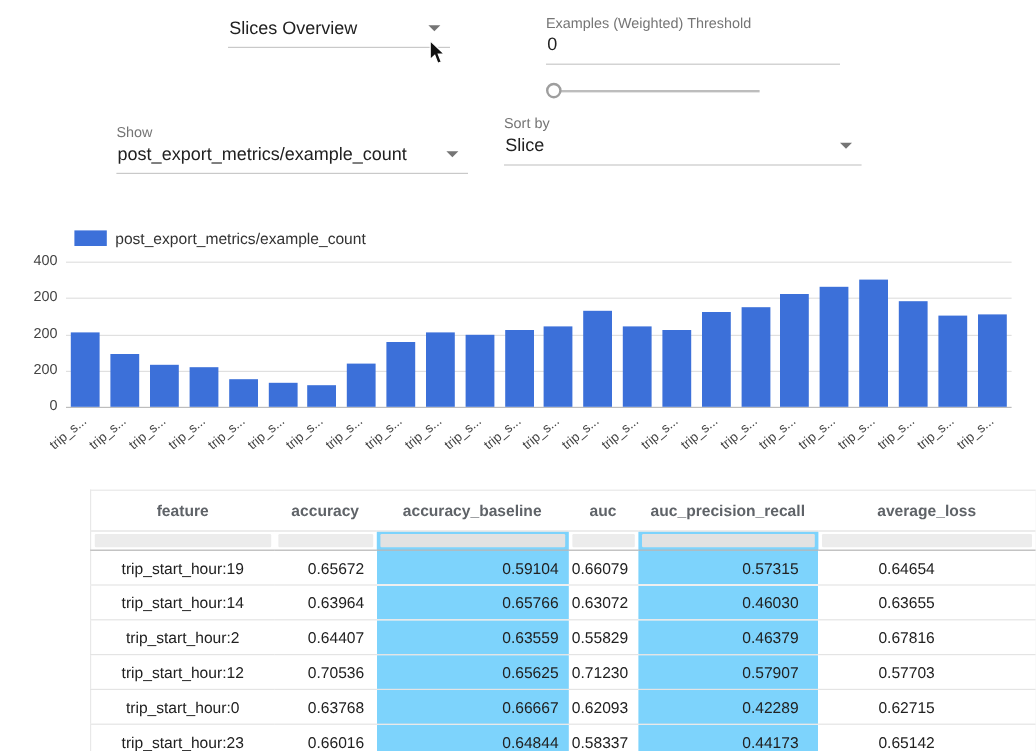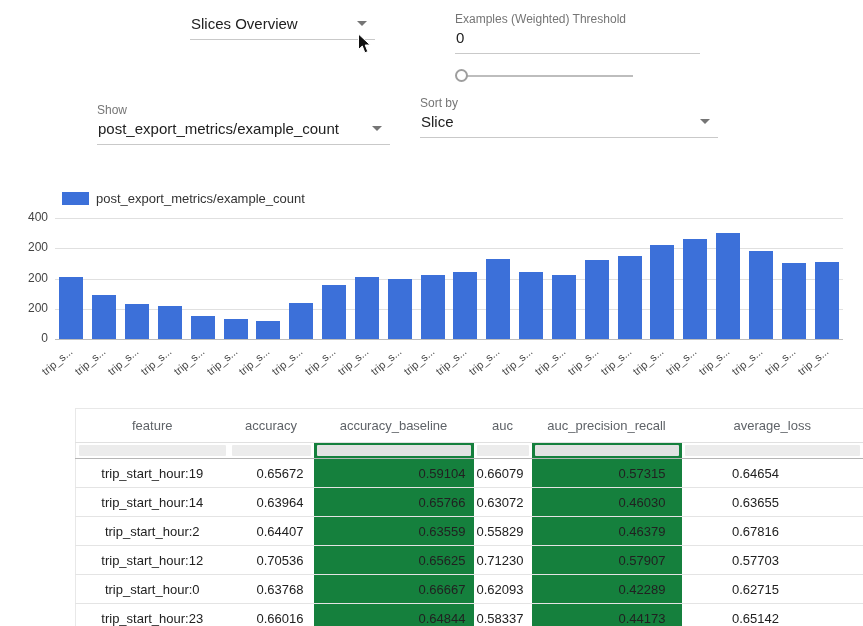--- a/index.html
+++ b/index.html
@@ -39,25 +39,25 @@
   .gridline.baseline{background:#bdbdbd}
   .bar{position:absolute;bottom:0;width:24px}
   #xlabels{left:55px;top:343px;width:788px;height:55px}
   .xtick{position:absolute;top:2px;width:62px;text-align:right;font-size:11px;color:#444;
     white-space:nowrap;transform:rotate(-40deg);transform-origin:100% 0}
 
   
   #table-wrap{left:75px;top:408px;width:788px}
   table{border-collapse:collapse;table-layout:fixed;width:788px;font-size:13px;color:#212121;
     border:1px solid #e8e8e8;background:#fff}
-  th{font-weight:normal;color:#5f6368;height:34px;text-align:center;font-size:13px;
+  th{font-weight:bold;color:#5f6368;height:34px;text-align:center;font-size:13px;
     border-bottom:1px solid #e0e0e0;overflow:hidden;white-space:nowrap}
   td.filter{height:15px;padding:2px 3px;border-bottom:1px solid #b5b5b5}
   .filter-box{height:11px;background:#ececec;border-radius:1px}
-  .col-shaded{background:#15803d}
+  .col-shaded{background:#7dd3fc}
   .col-shaded .filter-box{background:#e2e2e2}
   tbody td{height:29px;border-bottom:1px solid #e4e4e4;overflow:hidden;white-space:nowrap}
   td.feature{text-align:center}
   td.num{text-align:right}
   td.c1{padding-right:10px} td.c2{padding-right:8px} td.c3{padding-right:8px}
   td.c4{padding-right:16px} td.c5{padding-right:84px}
 </style>
 </head>
 <body>
 

